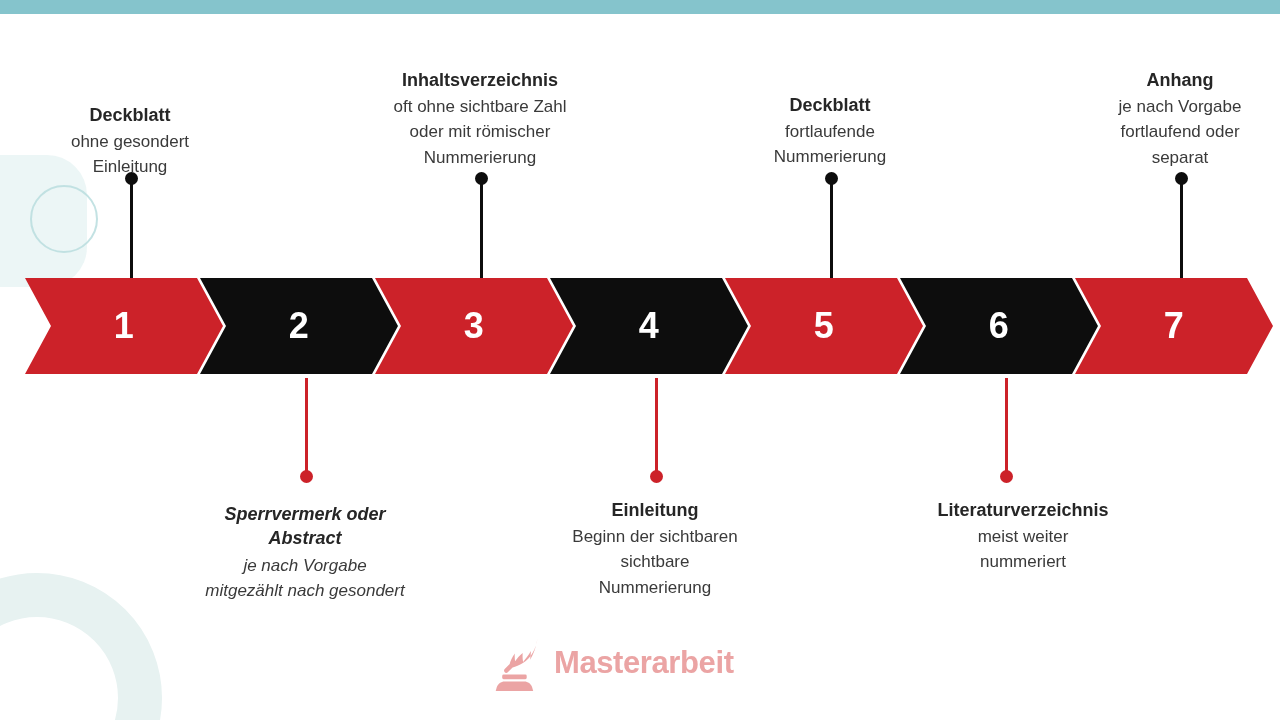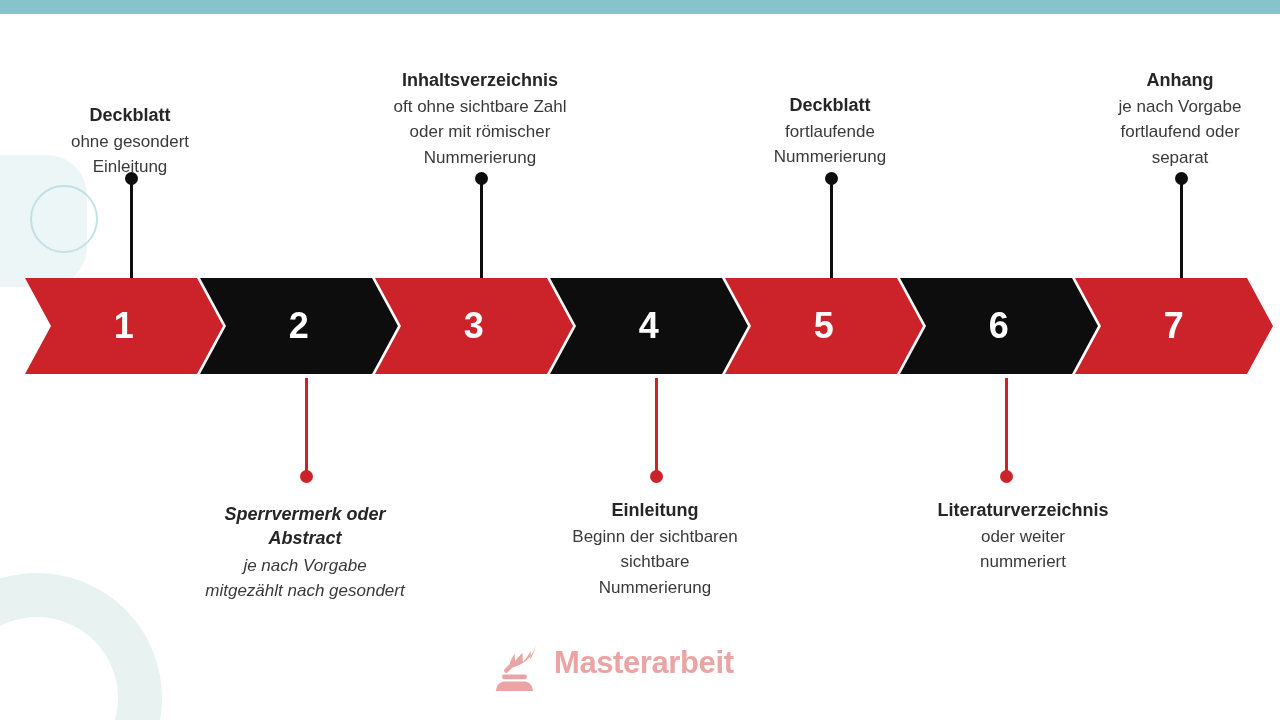--- a/index.html
+++ b/index.html
@@ -106,21 +106,21 @@
       <div class="label" style="width: 260px; left: 525px; top: 498px;">
         <div class="ttl"><span>Einleitung</span></div>
         <div class="sub"><span>Beginn der sichtbaren</span><br><span>sichtbare</span><br><span>Nummerierung</span></div>
       </div>
       <div class="label above" style="width: 260px; left: 700px; top: 170px;">
         <div class="ttl"><span>Deckblatt</span></div>
         <div class="sub"><span>fortlaufende</span><br><span>Nummerierung</span></div>
       </div>
       <div class="label" style="width: 260px; left: 893px; top: 498px;">
         <div class="ttl"><span>Literaturverzeichnis</span></div>
-        <div class="sub"><span>oder weiter</span><br><span>nummeriert</span></div>
+        <div class="sub"><span>meist weiter</span><br><span>nummeriert</span></div>
       </div>
       <div class="label above" style="width: 260px; left: 1050px; top: 170px;">
         <div class="ttl"><span>Anhang</span></div>
         <div class="sub"><span>je nach Vorgabe</span><br><span>fortlaufend oder</span><br><span>separat</span></div>
       </div>
     </div>
   <div id="connectors-layer">
       <div class="conn" style="left: 130px; top: 177px; height: 102px;">
         <div class="stem" style="height:102px;background:#0d0d0d;"></div>
         <div class="dot" style="top:-5px;background:#0d0d0d;"></div>

